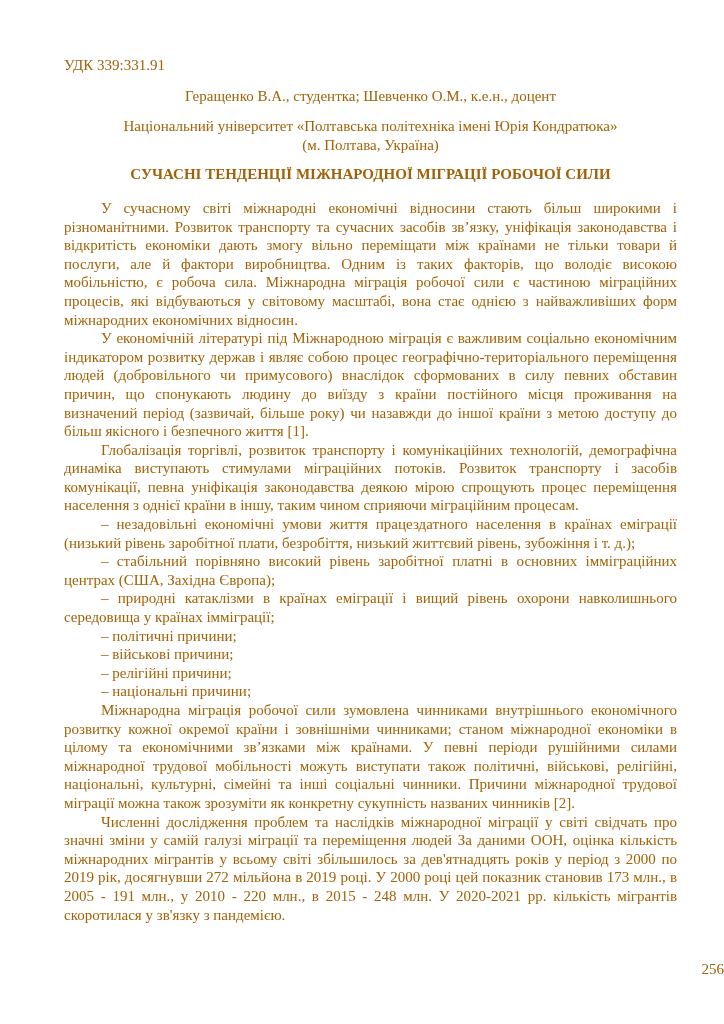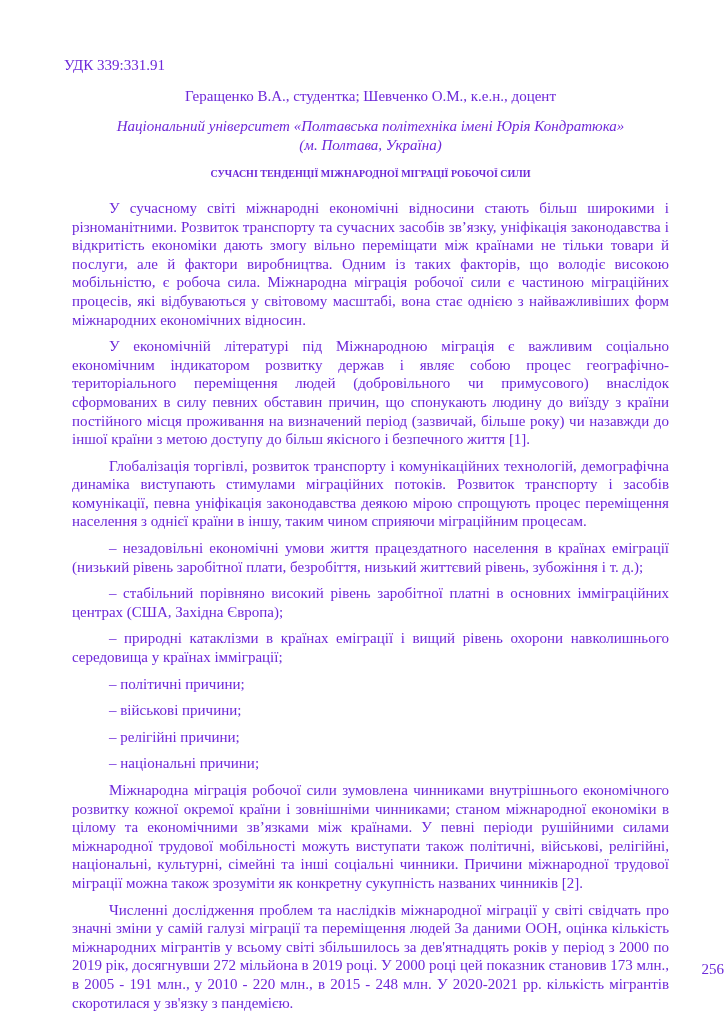--- a/index.html
+++ b/index.html
@@ -4,48 +4,47 @@
 <style>
   html, body { margin: 0; padding: 0; background: #e8e8e8; }
   .page {
     position: relative;
     width: 724px;
     height: 1024px;
     margin: 0 auto;
     background: #ffffff;
     box-sizing: border-box;
     padding: 56px 47px 0 64px;
-    color: #6d28d9;
+    color: #a16207;
     font-family: "Liberation Serif", "DejaVu Serif", serif;
     font-size: 15px;
     line-height: 18.6px;
     overflow: hidden;
   }
   .udc {
     margin: 0 0 7px 0;
     text-align: left;
   }
   .authors {
     margin: 12px;
     text-align: center;
   }
   .affiliation, .location {
     margin: 0;
     text-align: center;
-    font-style: italic;
   }
   .title {
     margin: 11px 0 15px 0;
     text-align: center;
     font-weight: bold;
-    font-size: 10px;
+    font-size: 15px;
     line-height: 18.6px;
   }
   p.body {
-    margin: 8px;
+    margin: 0;
     text-align: justify;
     text-indent: 37px;
   }
   .page-number {
     position: absolute;
     left: 0;
     right: 0;
     top: 960px;
     text-align: right;
   }

